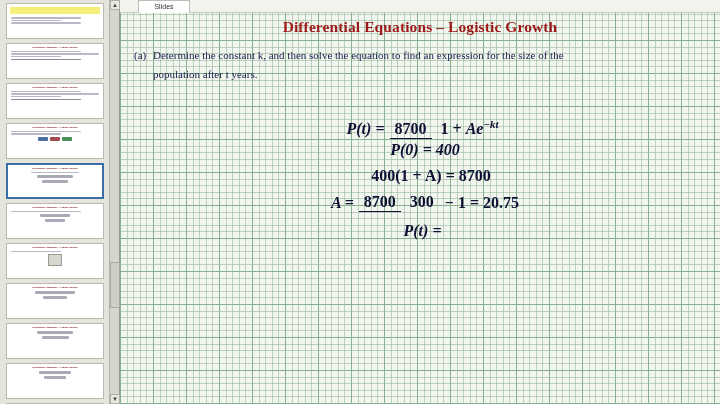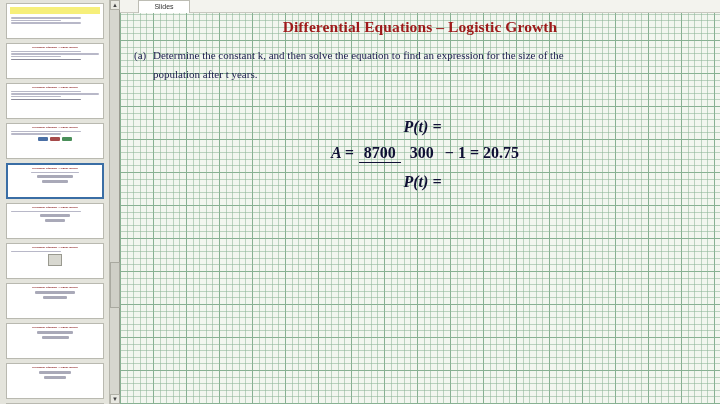--- a/index.html
+++ b/index.html
@@ -377,24 +377,34 @@
 
     <div id="prompt">
       <span class="pa">(a)</span>
       <span class="ptext">Determine the constant k, and then solve the equation to find an expression for the size of the population after t years.</span>
     </div>
 
     <div id="math">
 
       <div class="mrow r1 offs3">
         <span class="lhs ital">P(t) =</span>
-      </div>
-
-
-
+        <span class="frac big">
+          <span class="num">8700</span>
+          <span class="den"><span>1 + </span><span class="ital">A</span><span class="ital">e</span><sup class="e">−kt</sup></span>
+        </span>
+      </div>
+
+      <div class="mrow offs3">
+        <span class="row-p0 ital">P(0) = 400</span>
+      </div>
+
+
+      <div class="mrow offs5" style="margin-top:8px">
+        <span class="plain">400(1 + A) = 8700</span>
+      </div>
 
       <div class="mrow offs3" style="margin-top:8px">
         <span class="lhs ital">A =</span>
         <span class="frac big">
           <span class="num">8700</span>
           <span class="den">300</span>
         </span>
         <span class="plain" style="margin-left:6px">− 1 = 20.75</span>
       </div>
 

